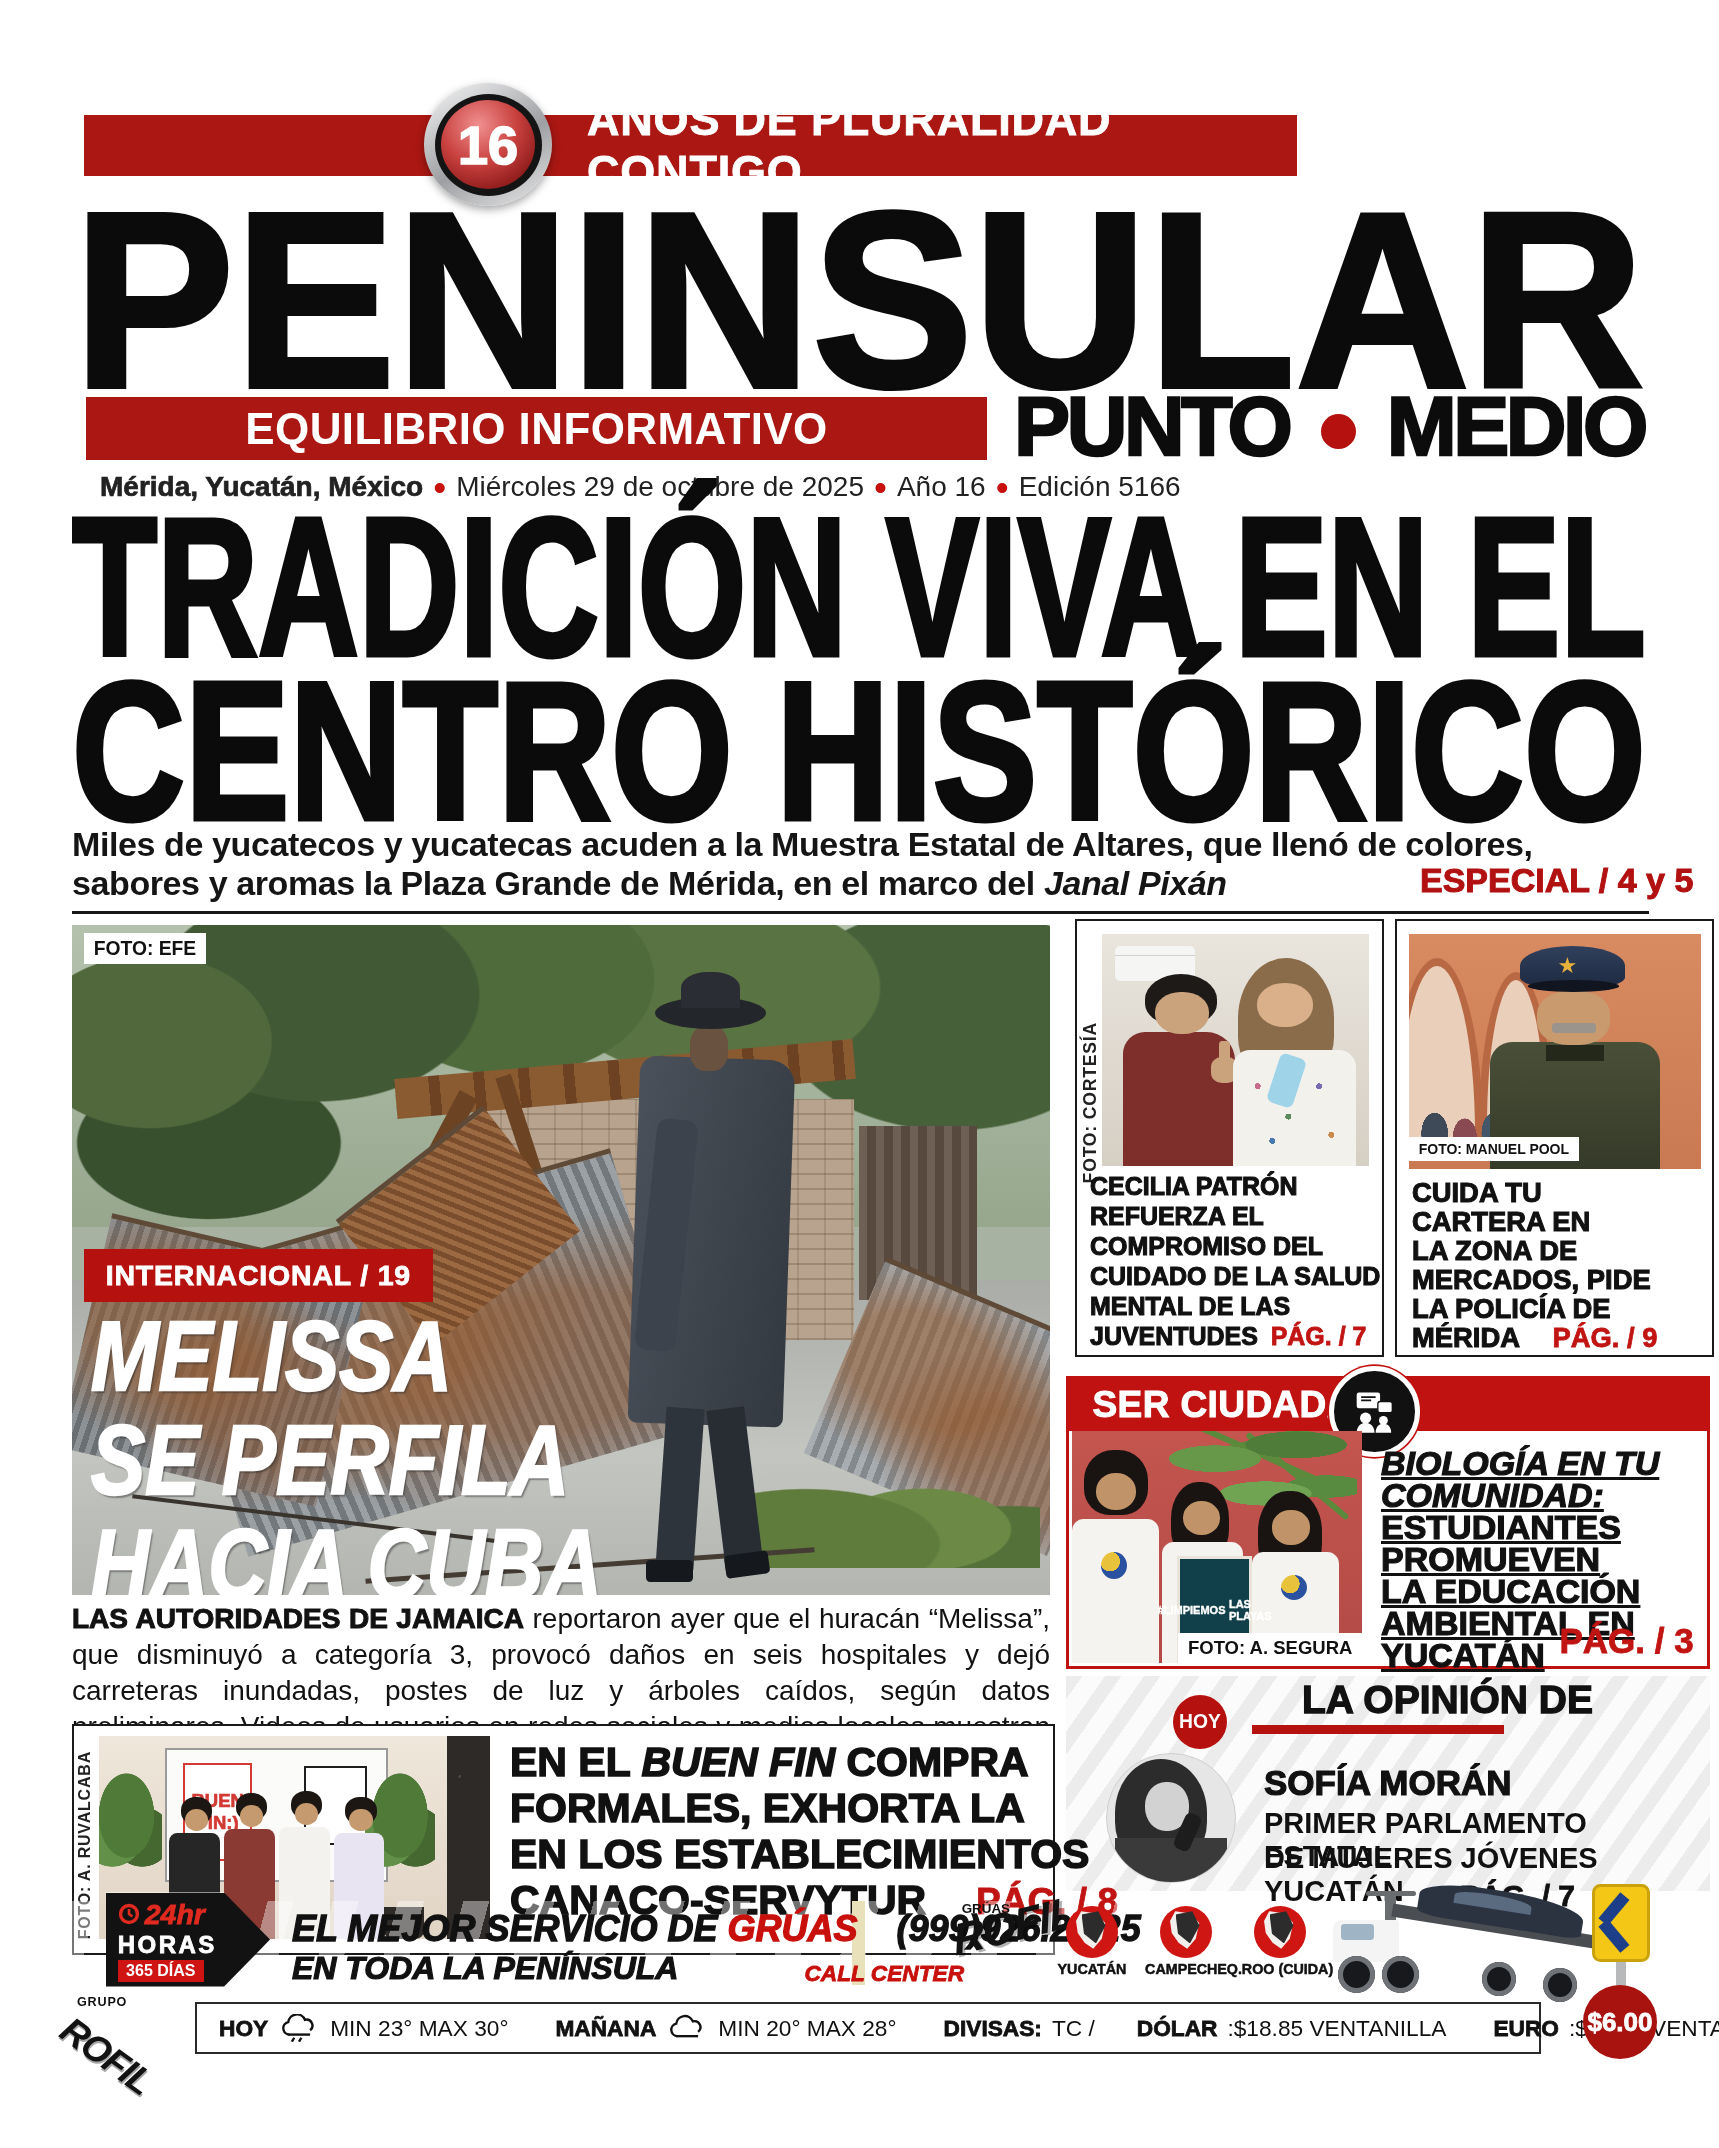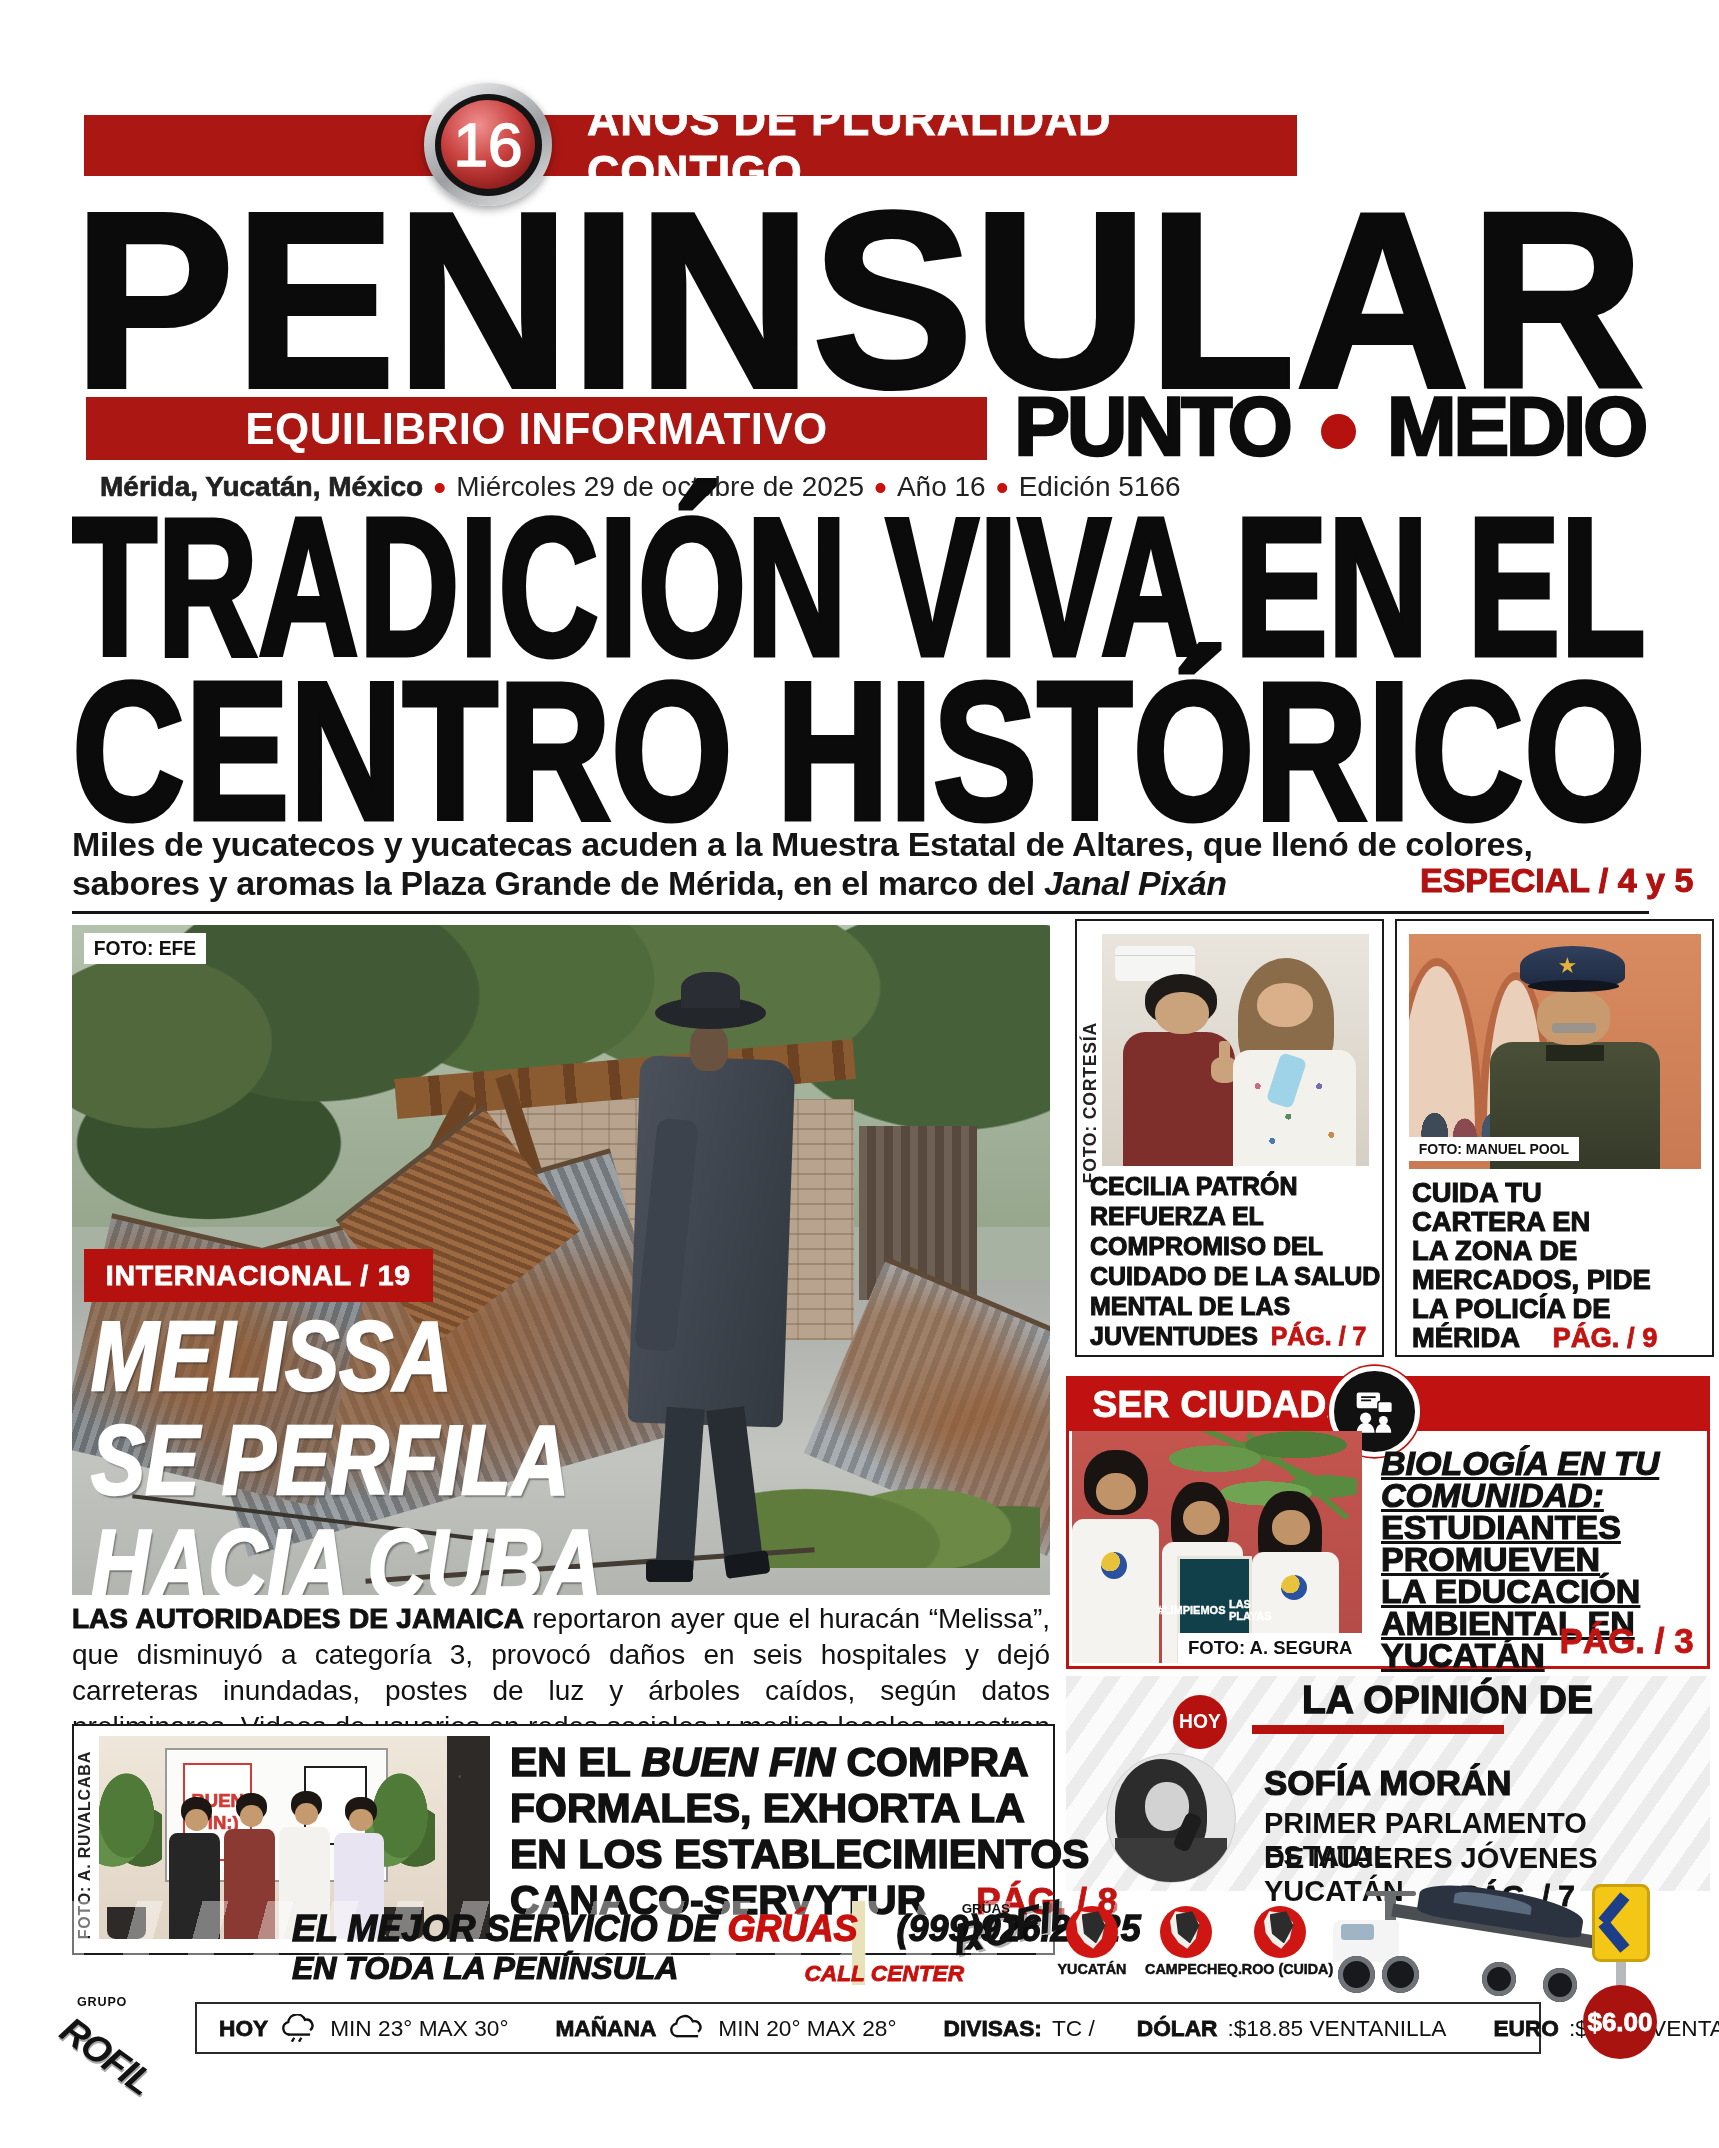--- a/index.html
+++ b/index.html
@@ -10,22 +10,22 @@
   .banner-bar{left:84px;top:115px;width:1213px;height:61px;background:#ab1713;}
   .banner-text{left:503px;right:8.4px;top:0;bottom:0;display:flex;align-items:center;justify-content:center;
       color:#fff;font-weight:700;font-size:45px;letter-spacing:0.8px;-webkit-text-stroke:0.8px #fff;}
   .badge16{left:424px;top:83px;width:128px;height:123px;border-radius:50%;
       background:linear-gradient(150deg,#f8f8f8,#9d9fa2 55%,#e9e9e9);
       box-shadow:0 3.4px 8.4px rgba(0,0,0,.35);display:flex;align-items:center;justify-content:center;}
   .badge16-inner{width:107px;height:102px;border-radius:50%;background:#141414;
       display:flex;align-items:center;justify-content:center;}
   .badge16-core{width:94px;height:89px;border-radius:50%;
       background:radial-gradient(circle at 40% 28%,#f0908f,#c8413f 45%,#7c0f0f 90%);
-      display:flex;align-items:center;justify-content:center;color:#fff;font-weight:400;
-      font-size:62px;-webkit-text-stroke:1.7px #fff;}
+      display:flex;align-items:center;justify-content:center;color:#fff;font-weight:700;
+      font-size:54px;-webkit-text-stroke:1.7px #fff;}
   
   .svg-big text{font-family:"Liberation Sans",sans-serif;font-weight:700;fill:#0b0b0b;
       stroke:#0b0b0b;paint-order:stroke;}
   .equilibrio{left:86px;top:397px;width:901px;height:63px;background:#ab1713;display:flex;
       align-items:center;justify-content:center;color:#fff;font-weight:700;font-size:44px;letter-spacing:0.4px;}
   .puntomedio{left:1014px;top:391px;width:631px;height:70px;display:flex;align-items:center;
       justify-content:space-between;font-weight:700;font-size:84px;letter-spacing:-3.4px;color:#0c0c0c;
       -webkit-text-stroke:2.5px #0c0c0c;}
   .pm-dot{width:35px;height:35px;border-radius:50%;background:#b5120f;margin:11.7px 3.4px 0 3.4px;}
   .dateline{left:100px;top:467px;width:1426px;font-size:28px;color:#222;}
@@ -467,20 +467,31 @@
       <div>EN LOS ESTABLECIMIENTOS</div>
       <div class="row" style="gap:50px;">
         <span>CANACO-SERVYTUR</span>
         <span class="pgref" style="font-size:37px;">PÁG. / 8</span>
       </div>
     </div>
   </div>
 
   <div class="abs ad-strip" style="left:72px;top:1901px;width:1582px;height:84px;">
     <div class="abs ad-lane"></div>
+    <div class="abs badge24">
+      <div class="b24-row1">
+        <svg width="22" height="22" viewBox="0 0 26 26">
+            <circle cx="13" cy="13" r="10" fill="none" stroke="#e02a20" stroke-width="4"></circle>
+            <path d="M13 7v6l4 3" stroke="#e02a20" stroke-width="3" fill="none"></path>
+          </svg>
+        <span>24hr</span>
+      </div>
+      <div class="b24-horas">HORAS</div>
+      <div class="b24-dias">365 DÍAS</div>
+    </div>
     <div class="abs" style="left:220px;top:6.7px;">
       <div class="ad-line1">
         <span>EL MEJOR SERVICIO DE </span><span class="accent">GRÚAS</span><span style="margin-left:39px;">(999)926.26.25</span>
       </div>
       <div style="display:flex;align-items:flex-end;gap:126px;">
         <span class="ad-line2">EN TODA LA PENÍNSULA</span>
         <span class="ad-call">CALL CENTER</span>
       </div>
     </div>
     <div class="abs" style="left:878px;top:0px;">

